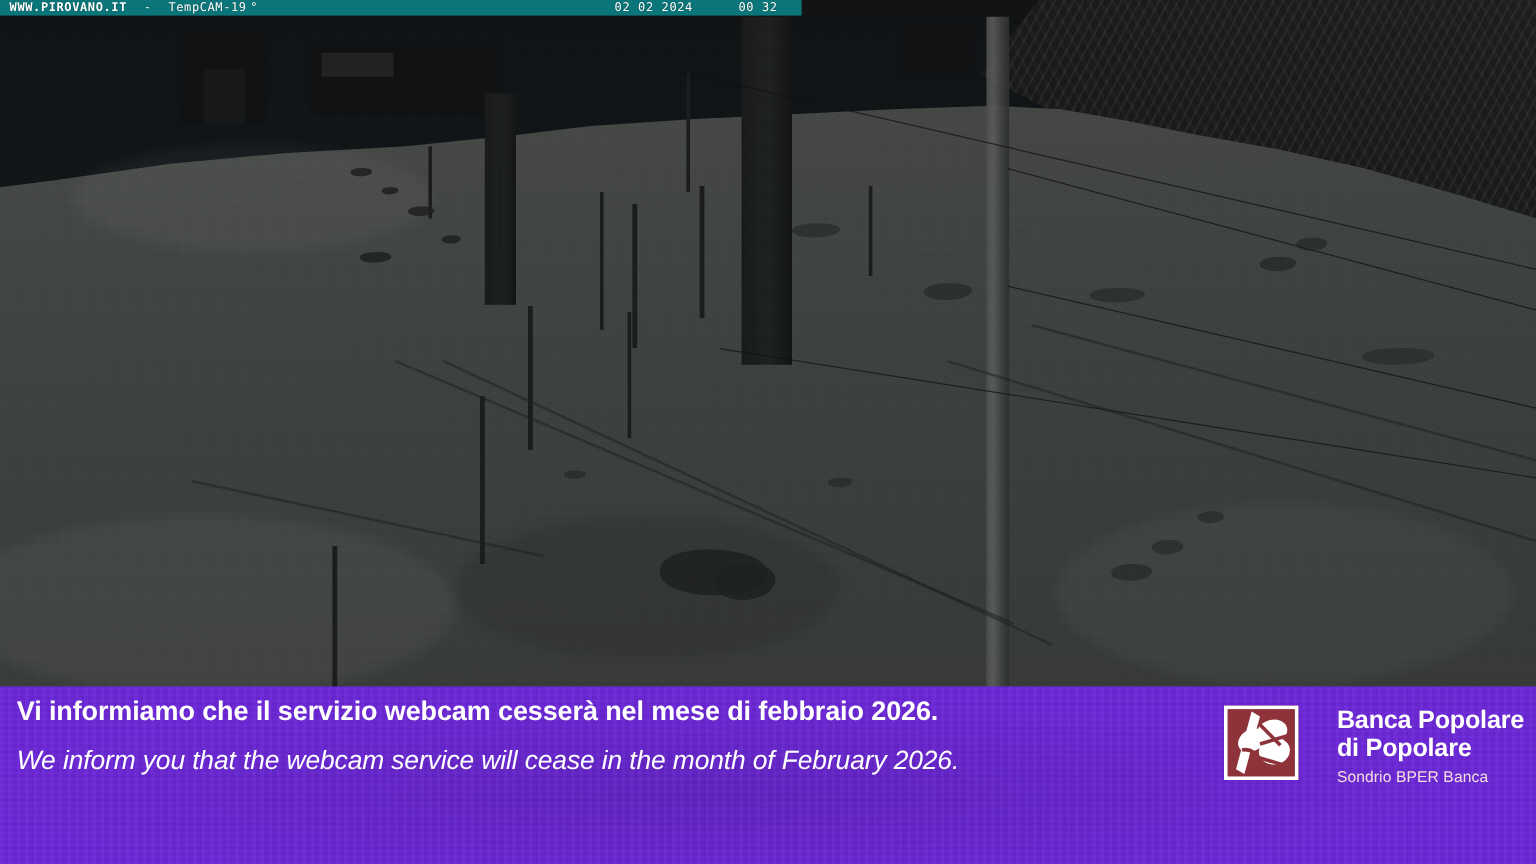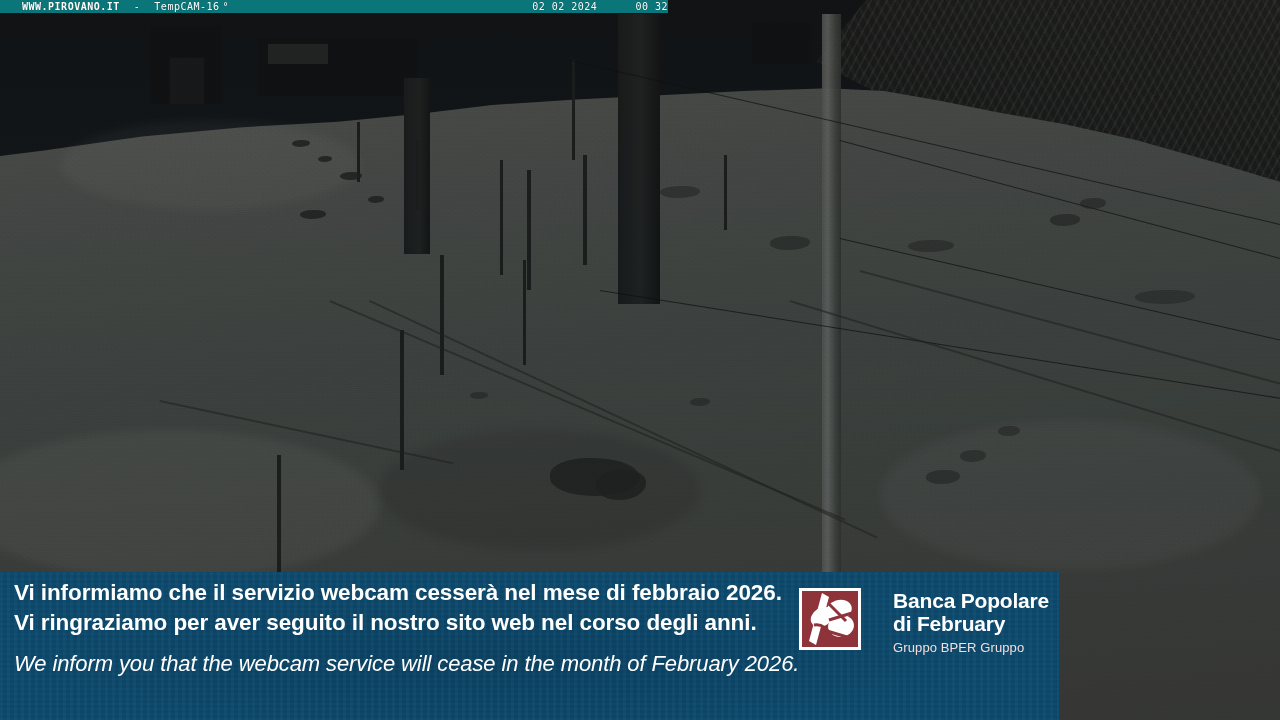--- a/index.html
+++ b/index.html
@@ -158,33 +158,33 @@
     background:#0a7679;
     display:flex; align-items:center;
     font-family:"DejaVu Sans Mono","Liberation Mono",monospace;
     font-size:10px;
     letter-spacing:.5px;
     color:#ffffff;
     white-space:nowrap;
     text-shadow:0 0 1px rgba(0,0,0,.5);
     z-index:5;
   }
-  #osd-bar .osd-site   { padding-left:22px; font-weight:bold; }
+  #osd-bar .osd-site   { padding-left:8px; font-weight:bold; }
   #osd-bar .osd-sep    { padding:0 14px; }
   #osd-bar .osd-temp   { }
   #osd-bar .osd-deg    { padding-left:3px; }
   #osd-bar .osd-spacer { flex:1 1 auto; }
   #osd-bar .osd-date   { }
-  #osd-bar .osd-time   { padding:0 0 0 38px; }
+  #osd-bar .osd-time   { padding:0 20px 0 38px; }
 
   
   #notice-banner {
     position:absolute; left:0; bottom:0;
-    width:1059px; height:148px;
-    background:#0c4a6e;
+    width:1280px; height:148px;
+    background:#6d28d9;
     z-index:6;
     overflow:hidden;
   }
   #notice-banner::before{
     content:"";
     position:absolute; inset:0;
     background:
       repeating-linear-gradient(90deg, rgba(255,255,255,.018) 0 3px, rgba(0,0,0,.03) 3px 7px),
       repeating-linear-gradient(0deg, rgba(255,255,255,.012) 0 2px, rgba(0,0,0,.022) 2px 5px),
       radial-gradient(ellipse at 46% 60%, rgba(0,0,0,.10) 0%, rgba(0,0,0,0) 62%);
@@ -310,32 +310,31 @@
     <div class="rock" style="left:470px;top:392px;width:18px;height:7px;opacity:.5;"></div>
     <div class="rock" style="left:690px;top:398px;width:20px;height:8px;opacity:.5;"></div>
 
     <div class="grain"></div>
     <div class="grade"></div>
   </div>
 
   <div id="osd-bar">
     <span class="osd-site">WWW.PIROVANO.IT</span>
     <span class="osd-sep">-</span>
-    <span class="osd-temp">TempCAM-16</span>
+    <span class="osd-temp">TempCAM-19</span>
     <span class="osd-deg">°</span>
     <span class="osd-spacer"></span>
     <span class="osd-date">02 02 2024</span>
     <span class="osd-time">00 32</span>
   </div>
 
   <div id="notice-banner">
 
     <div class="notice-texts">
       <div class="notice-it">Vi informiamo che il servizio webcam cesserà nel mese di febbraio 2026.</div>
-      <div class="notice-it">Vi ringraziamo per aver seguito il nostro sito web nel corso degli anni.</div>
       <div class="notice-en">We inform you that the webcam service will cease in the month of February 2026.</div>
     </div>
 
     <div id="bank-logo">
       <div class="logo-mark">
         <svg width="56" height="56" viewBox="0 0 56 56" aria-hidden="true">
           <rect x="0" y="0" width="56" height="56" fill="#8e3339"></rect>
 
           <path d="M20 2 L27 6 L14 54 L7 50 Z" fill="#ffffff"></path>
 
@@ -346,20 +345,20 @@
           <ellipse cx="39" cy="35" rx="13" ry="11" transform="rotate(-10 39 35)" fill="#ffffff"></ellipse>
 
           <path d="M26 12 L44 30" stroke="#8e3339" stroke-width="3" fill="none"></path>
           <path d="M27 29 L50 22" stroke="#8e3339" stroke-width="3" fill="none"></path>
           <path d="M25 40 L45 46" stroke="#8e3339" stroke-width="3" fill="none"></path>
           <path d="M12 34 Q22 32 28 44" stroke="#8e3339" stroke-width="3" fill="none"></path>
         </svg>
       </div>
       <div class="logo-words">
         <div class="logo-name">Banca Popolare</div>
-        <div class="logo-name">di February</div>
-        <div class="logo-sub">Gruppo BPER Gruppo</div>
+        <div class="logo-name">di Popolare</div>
+        <div class="logo-sub">Sondrio BPER Banca</div>
       </div>
     </div>
 
   </div>
 
 </div>
 
 </body></html>

